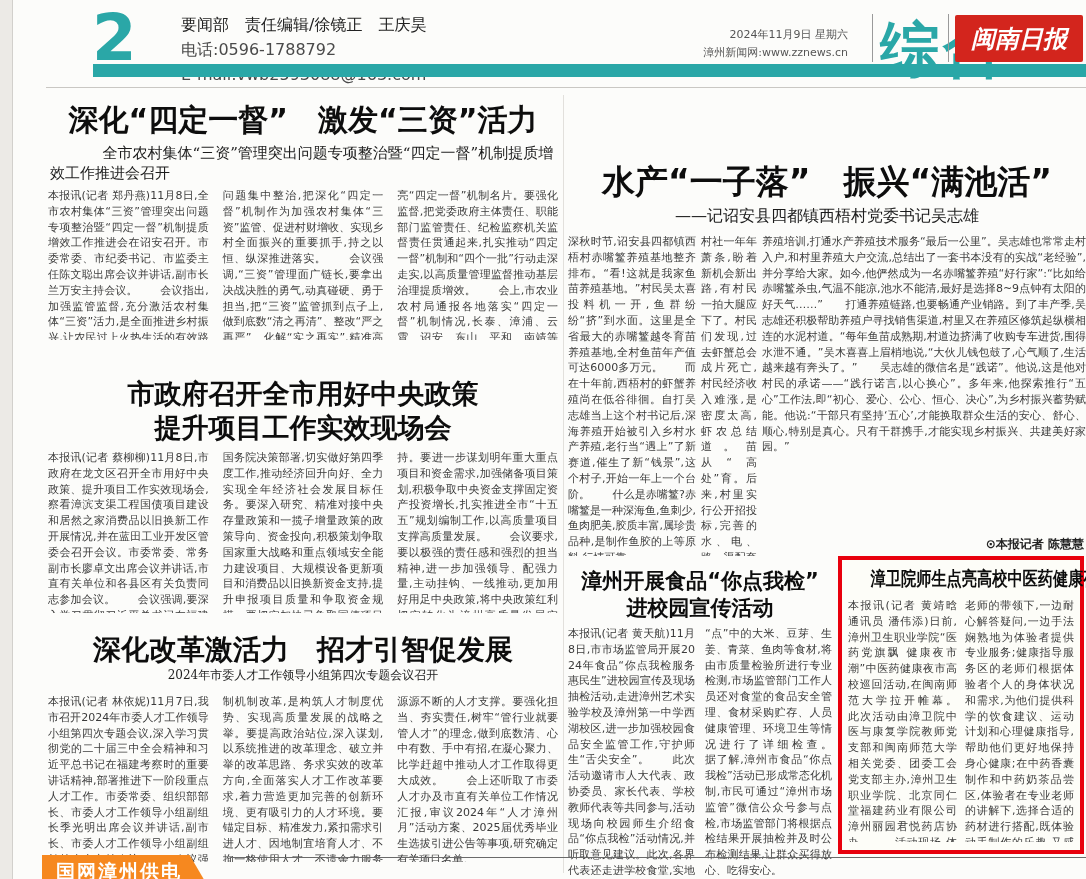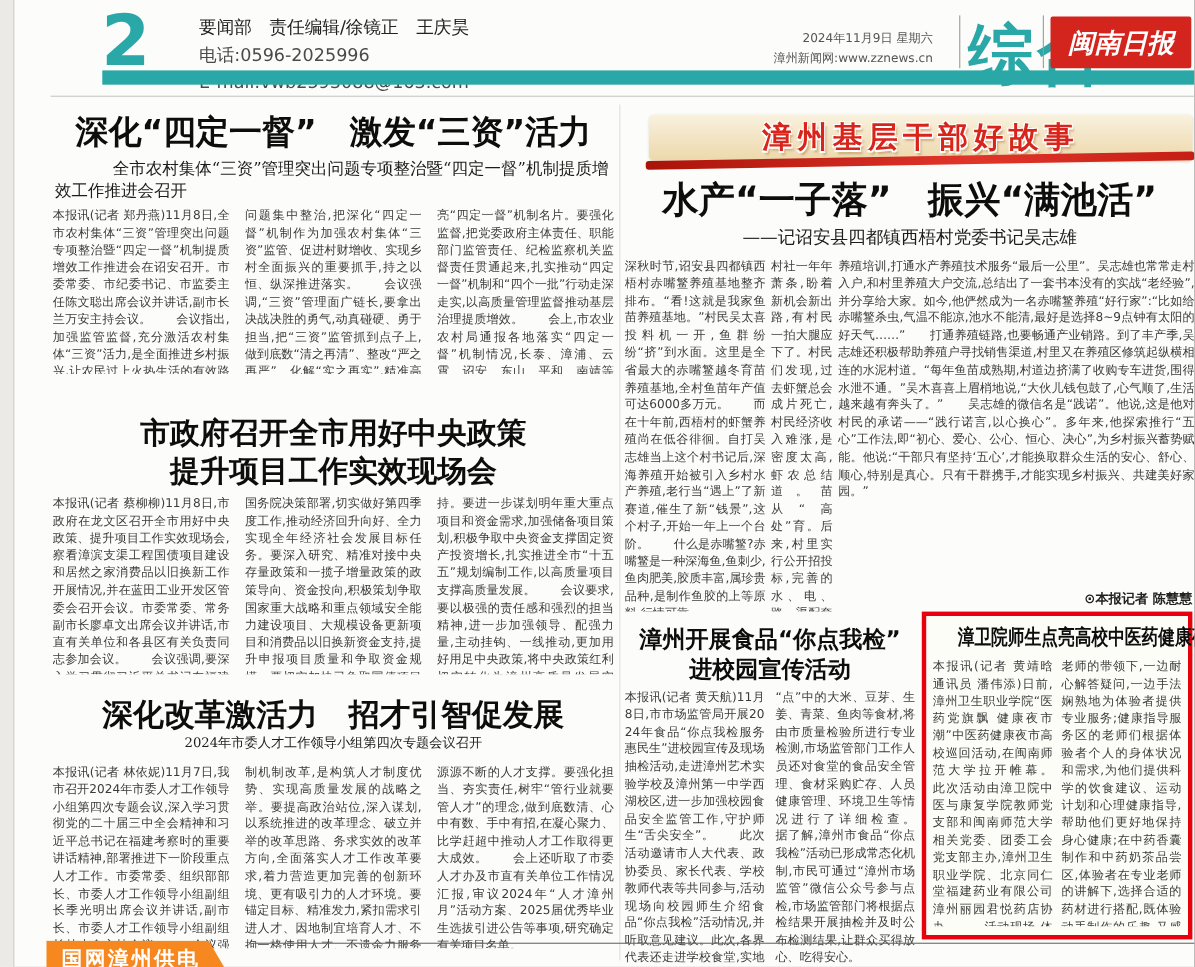--- a/index.html
+++ b/index.html
@@ -41,21 +41,21 @@
 </style>
 </head>
 <body>
 
 <div class="page">
   <div class="abs scan-edge"></div>
 
   <div class="abs page-num teal" style="left:92px;top:6px;">2</div>
   <div class="abs mast-info" style="left:181px;top:13px;">
     <div class="b">要闻部　责任编辑/徐镜正　王庆昊</div>
-    <div>电话:0596-2025996</div>
+    <div>电话:0596-1788792</div>
     <div>E-mail:vwb2593088@163.com</div>
   </div>
   <div class="abs date-block" style="left:698px;top:26px;text-align:right;width:150px;">
     <div>2024年11月9日 星期六</div>
     <div>漳州新闻网:www.zznews.cn</div>
   </div>
   <div class="abs vrule" style="left:872px;top:14px;height:48px;"></div>
   <div class="abs section-title teal" style="left:880px;top:10px;">综合</div>
   <div class="abs vrule" style="left:948px;top:14px;height:48px;"></div>
   <div class="abs paper-logo" style="left:955px;top:15px;width:128px;height:47px;">闽南日报</div>
@@ -80,24 +80,20 @@
   </div>
 
   <div class="abs hl" style="left:48px;top:631px;width:510px;font-size:28px;">深化改革激活力　招才引智促发展</div>
   <div class="abs subhead" style="left:48px;top:667px;width:510px;font-size:12px;text-align:center;">2024年市委人才工作领导小组第四次专题会议召开</div>
   <div class="abs cols" style="left:48px;top:694px;width:510px;height:168px;gap:14px;">
     <div class="col" style="flex:1;">本报讯(记者 林依妮)11月7日,我市召开2024年市委人才工作领导小组第四次专题会议,深入学习贯彻党的二十届三中全会精神和习近平总书记在福建考察时的重要讲话精神,部署推进下一阶段重点人才工作。市委常委、组织部部长、市委人才工作领导小组副组长季光明出席会议并讲话,副市长、市委人才工作领导小组副组长林少金主持会议。　　会议强调,深化人才发展体</div>
     <div class="col" style="flex:1;">制机制改革,是构筑人才制度优势、实现高质量发展的战略之举。要提高政治站位,深入谋划,以系统推进的改革理念、破立并举的改革思路、务求实效的改革方向,全面落实人才工作改革要求,着力营造更加完善的创新环境、更有吸引力的人才环境。要锚定目标、精准发力,紧扣需求引进人才、因地制宜培育人才、不拘一格使用人才、不遗余力服务人才,为漳州高质量发展提供</div>
     <div class="col" style="flex:1;">源源不断的人才支撑。要强化担当、夯实责任,树牢“管行业就要管人才”的理念,做到底数清、心中有数、手中有招,在凝心聚力、比学赶超中推动人才工作取得更大成效。　　会上还听取了市委人才办及市直有关单位工作情况汇报,审议2024年“人才漳州月”活动方案、2025届优秀毕业生选拔引进公告等事项,研究确定有关项目名单。</div>
   </div>
 
-  <div class="abs banner" style="left:590px;top:104px;width:494px;height:42px;">
-    <span class="banner-text">漳州基层干部好故事</span>
-    <div class="ribbon"></div>
-  </div>
   <div class="abs hl" style="left:568px;top:160px;width:518px;font-size:33px;">水产“一子落”　振兴“满池活”</div>
   <div class="abs subhead" style="left:568px;top:206px;width:518px;font-size:16px;text-align:center;">——记诏安县四都镇西梧村党委书记吴志雄</div>
   <div class="abs cols" style="left:568px;top:234px;width:518px;height:322px;gap:5px;">
     <div class="col" style="width:128px;">深秋时节,诏安县四都镇西梧村赤嘴鳘养殖基地整齐排布。“看!这就是我家鱼苗养殖基地。”村民吴太喜投料机一开,鱼群纷纷“挤”到水面。这里是全省最大的赤嘴鳘越冬育苗养殖基地,全村鱼苗年产值可达6000多万元。　　而在十年前,西梧村的虾蟹养殖尚在低谷徘徊。自打吴志雄当上这个村书记后,深海养殖开始被引入乡村水产养殖,老行当“遇上”了新赛道,催生了新“钱景”,这个村子,开始一年上一个台阶。　　什么是赤嘴鳘?赤嘴鳘是一种深海鱼,鱼刺少,鱼肉肥美,胶质丰富,属珍贵品种,是制作鱼胶的上等原料,行情可靠。</div>
     <div class="col" style="width:56px;">村社一年年萧条,盼着新机会新出路,有村民一拍大腿应下了。村民们发现,过去虾蟹总会成片死亡,村民经济收入难涨,是密度太高,虾农总结道。苗从“高处”育。后来,村里实行公开招投标,完善的水、电、路、渠配套设施,统一清淤,村民们从而扩大养殖,改善了养殖户条件,赤嘴鳘鱼苗培育效率提高了3倍。如今,鱼苗卖到6元,西梧村亩均收入可达1万多元。村里还讲究用上有更先进的设备,定期举行相关</div>
     <div class="col" style="flex:1;">养殖培训,打通水产养殖技术服务“最后一公里”。吴志雄也常常走村入户,和村里养殖大户交流,总结出了一套书本没有的实战“老经验”,并分享给大家。如今,他俨然成为一名赤嘴鳘养殖“好行家”:“比如给赤嘴鳘杀虫,气温不能凉,池水不能清,最好是选择8~9点钟有太阳的好天气……”　　打通养殖链路,也要畅通产业销路。到了丰产季,吴志雄还积极帮助养殖户寻找销售渠道,村里又在养殖区修筑起纵横相连的水泥村道。“每年鱼苗成熟期,村道边挤满了收购专车进货,围得水泄不通。”吴木喜喜上眉梢地说,“大伙儿钱包鼓了,心气顺了,生活越来越有奔头了。”　　吴志雄的微信名是“践诺”。他说,这是他对村民的承诺——“践行诺言,以心换心”。多年来,他探索推行“五心”工作法,即“初心、爱心、公心、恒心、决心”,为乡村振兴蓄势赋能。他说:“干部只有坚持‘五心’,才能换取群众生活的安心、舒心、顺心,特别是真心。只有干群携手,才能实现乡村振兴、共建美好家园。”</div>
   </div>
   <div class="abs attrib" style="left:886px;top:536px;width:198px;background:#fcfcfa;">⊙本报记者 陈慧慧</div>
 
   <div class="abs hl" style="left:568px;top:567px;width:264px;font-size:21px;">漳州开展食品“你点我检”</div>

